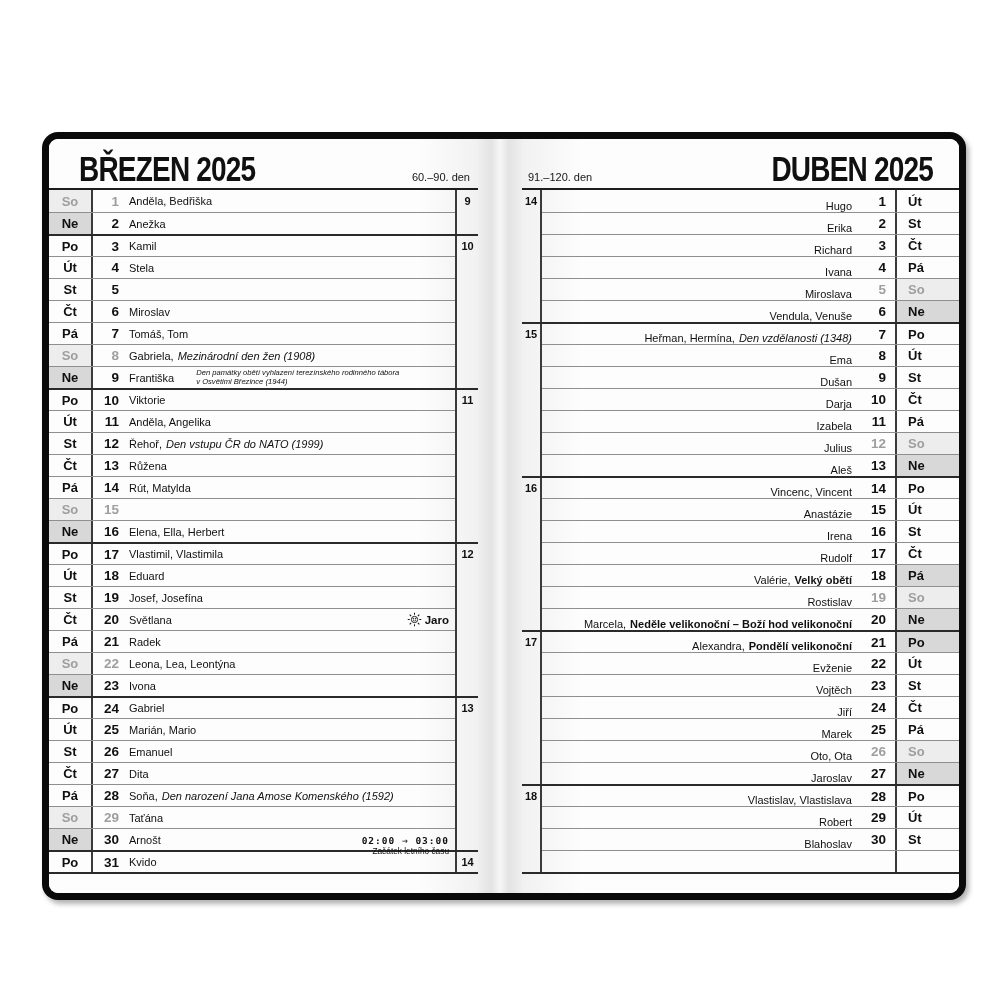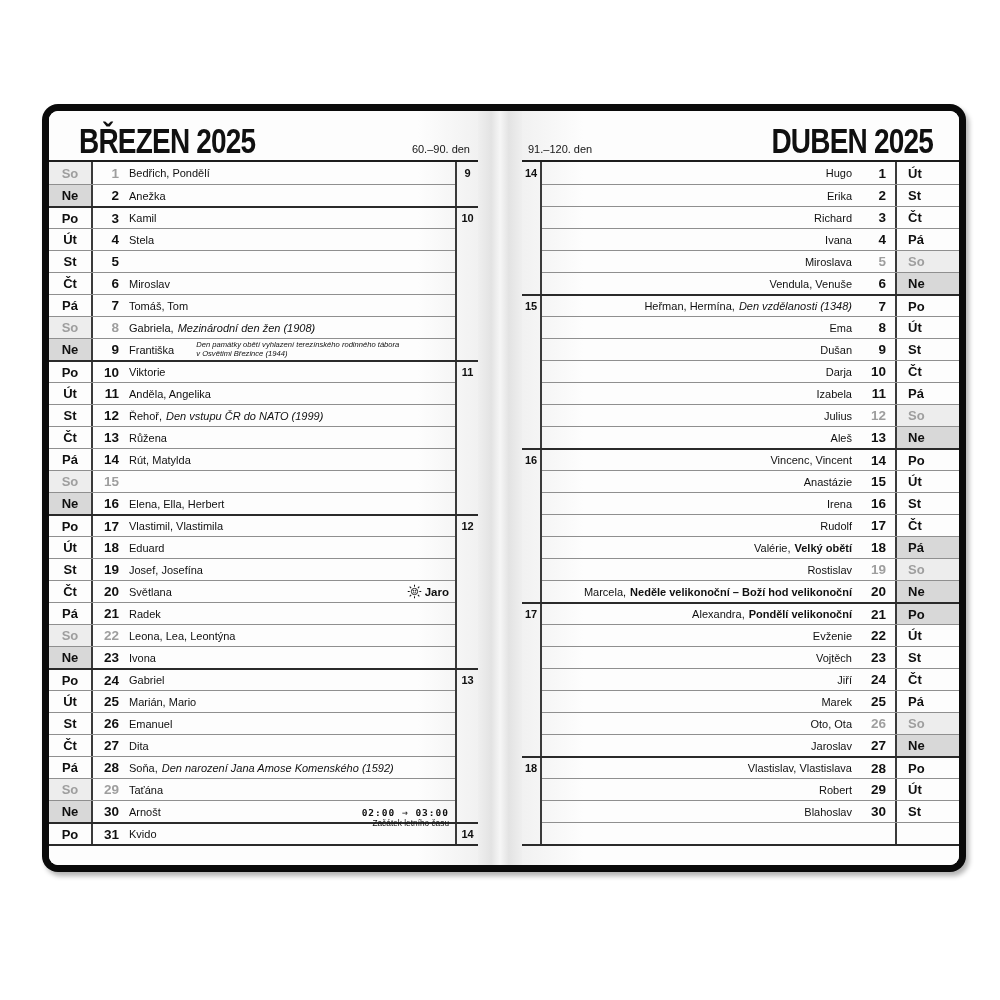--- a/index.html
+++ b/index.html
@@ -2,21 +2,21 @@
 <html><head>
 <meta charset="utf-8">
 <style>
   html,body{margin:0;padding:0;}
   body{
     width:1000px;height:1000px;background:#ffffff;position:relative;overflow:hidden;
     font-family:"Liberation Sans", sans-serif;color:#101010;
     -webkit-font-smoothing:antialiased;
   }
   .diary{
-    position:absolute;left:42px;top:104px;width:924px;height:768px;
+    position:absolute;left:42px;top:132px;width:924px;height:768px;
     background:#0a0a0a;border-radius:16px;padding:7px;box-sizing:border-box;
     box-shadow:3px 4px 5px rgba(0,0,0,0.30);
   }
   .pages{
     width:100%;height:100%;background:#fdfdfd;border-radius:9px;
     display:flex;overflow:hidden;
   }
   .pg{position:relative;box-sizing:border-box;}
   .pg.l{width:429px;background:linear-gradient(to right,#fdfdfd 0%,#fdfdfd 86%,#f1f1f1 100%);}
   .pg.r{width:437px;background:linear-gradient(to left,#fdfdfd 0%,#fdfdfd 86%,#f1f1f1 100%);}
@@ -49,21 +49,21 @@
   .t-sun .abbr{font-weight:700;}
   .t-sat .abbr{background:#ededed;color:#9e9e9e;}
 
   .num{width:26px;display:flex;align-items:center;justify-content:flex-end;
        font-size:13.5px;font-weight:700;box-sizing:border-box;}
   .pg.r .num{width:30px;padding-right:9px;}
   .t-sat .num{color:#9e9e9e;font-weight:600;}
 
   .body{flex:1;display:flex;align-items:center;min-width:0;font-size:11px;box-sizing:border-box;}
   .pg.l .body{padding-left:10px;padding-right:4px;}
-  .pg.r .body{justify-content:flex-end;padding-right:13px;padding-left:20px;}
+  .pg.r .body{justify-content:flex-end;padding-right:13px;padding-left:20px;align-items:flex-end;}
   .names{white-space:nowrap;}
   .noteI{font-style:italic;margin-left:4px;white-space:nowrap;}
   .noteB{font-weight:700;margin-left:4px;white-space:nowrap;}
   .noteS{font-size:7.6px;font-style:italic;line-height:8.4px;margin-left:22px;white-space:nowrap;}
 
   .week{display:flex;align-items:center;justify-content:center;font-size:11px;font-weight:700;box-sizing:border-box;}
   .pg.l .week{width:23px;border-left:2px solid #3a3a3a;}
   .pg.r .week{width:20px;border-right:2px solid #3a3a3a;}
 
   .rightbox{margin-left:auto;text-align:right;}
@@ -83,21 +83,21 @@
       <div class="hdr">
         <span class="title">BŘEZEN 2025</span>
         <span class="range">60.–90. den</span>
       </div>
       <div class="cal">
           <div class="row t-sat">
             <div class="main">
               <div class="abbr">So</div>
               <div class="num">1</div>
               <div class="body">
-                <span class="names">Bedřich, Pondělí</span>
+                <span class="names">Anděla, Bedřiška</span>
               </div>
             </div>
             <div class="week">9</div>
           </div>
           <div class="row t-sun">
             <div class="main">
               <div class="abbr">Ne</div>
               <div class="num">2</div>
               <div class="body">
                 <span class="names">Anežka</span>

